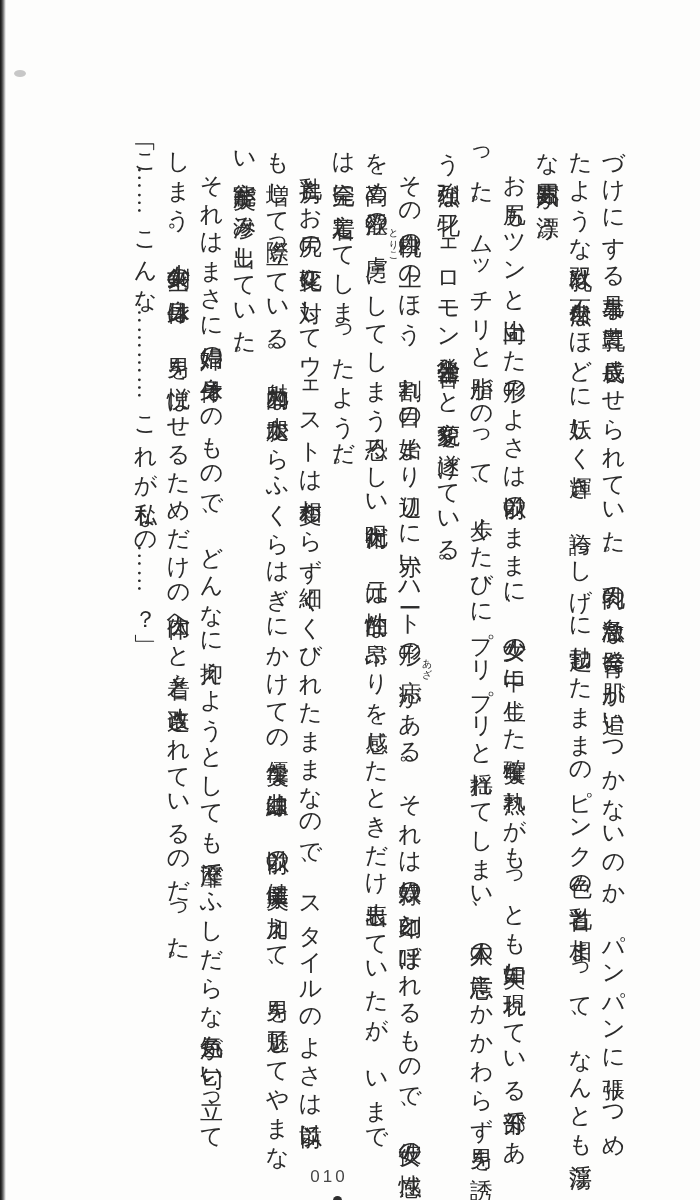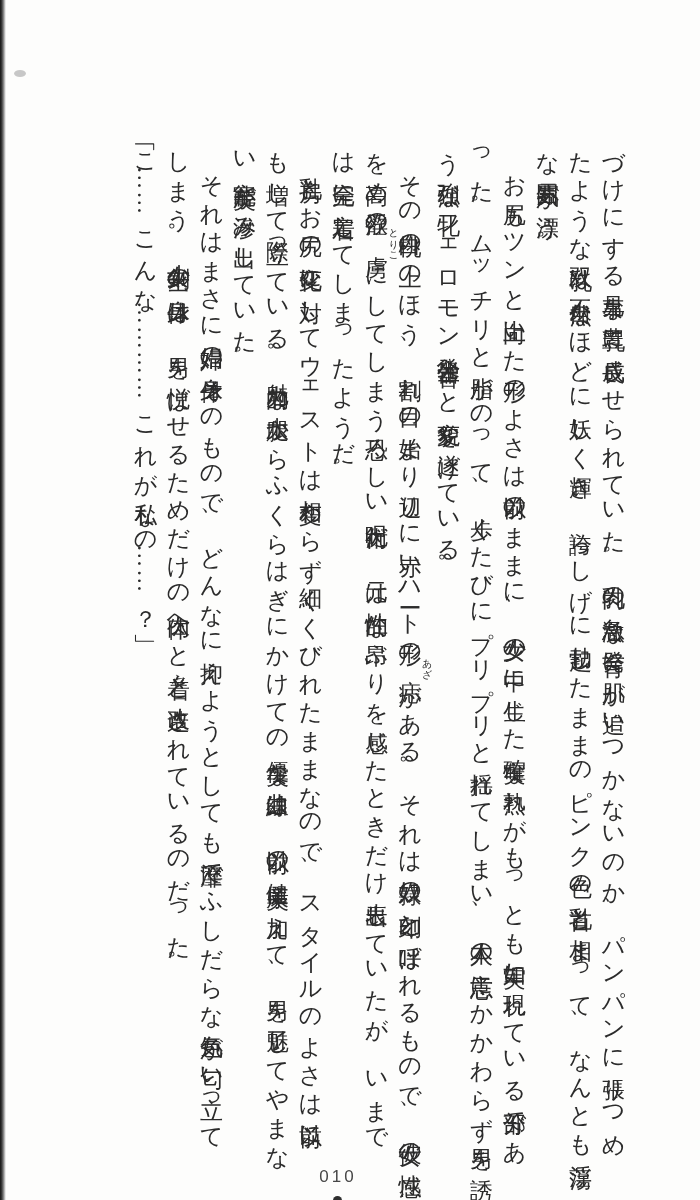--- a/index.html
+++ b/index.html
@@ -62,21 +62,21 @@
   p.para.indent {
     text-indent: 1em;
   }
   ruby rt {
     font-size: 10px;
     letter-spacing: 0;
     color: #2b2b2b;
   }
   .page-number {
     position: absolute;
-    left: 307px;
+    left: 298px;
     bottom: 13px;
     width: 62px;
     text-align: center;
     font-family: "Liberation Sans", "DejaVu Sans", sans-serif;
     font-size: 17px;
     letter-spacing: 3px;
     color: #474747;
   }
   .footer-dot {
     position: absolute;

